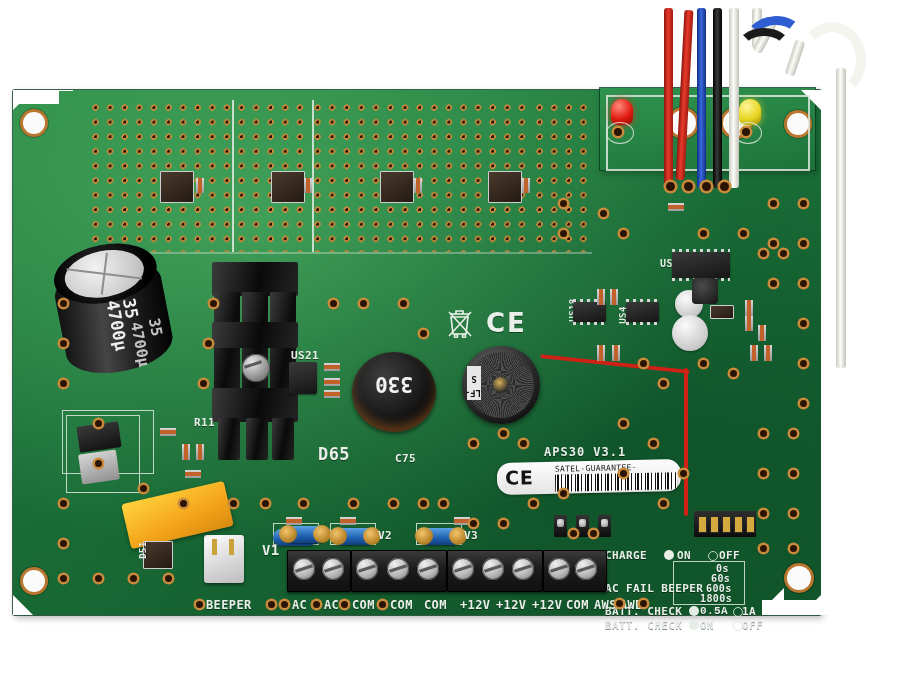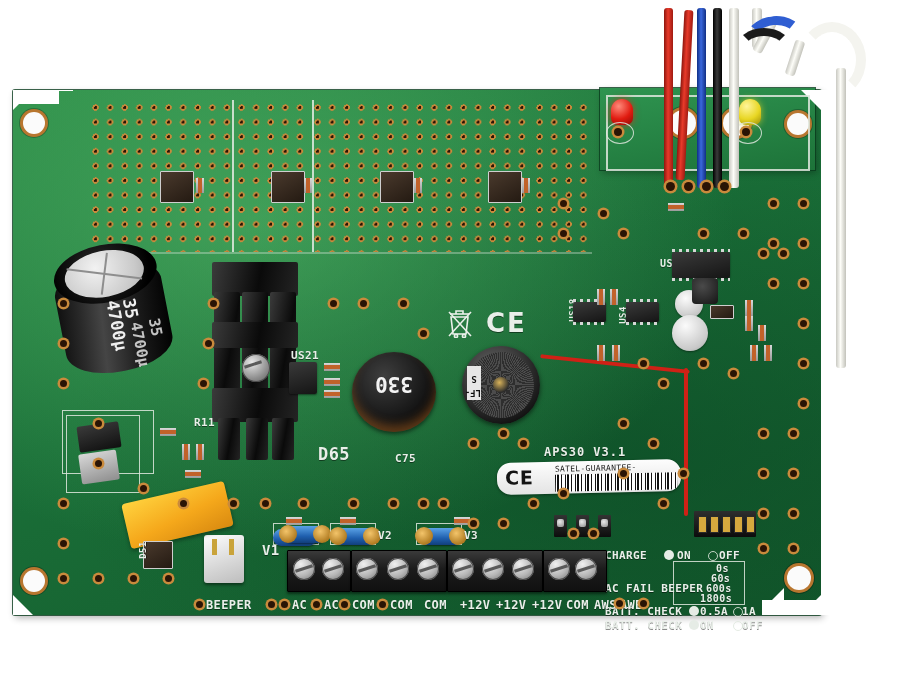--- a/index.html
+++ b/index.html
@@ -383,21 +383,21 @@
   <div class="silk-box" style="left:708px;top:551px;width:8px;height:8px;border-radius:50%;"></div>
 
   <div class="silk" style="left:605px;top:582px;font-size:11px;">AC FAIL BEEPER</div>
   <div class="silk" style="left:716px;top:563px;font-size:10px;">0s</div>
   <div class="silk" style="left:711px;top:573px;font-size:10px;">60s</div>
   <div class="silk" style="left:706px;top:583px;font-size:10px;">600s</div>
   <div class="silk" style="left:700px;top:593px;font-size:10px;">1800s</div>
   <div class="silk-box" style="left:673px;top:561px;width:70px;height:42px;"></div>
 
   <div class="silk" style="left:605px;top:605px;font-size:11px;">BATT. CHECK</div>
-  <div class="silk" style="left:700px;top:605px;font-size:11px;">0.5A</div>
+  <div class="silk" style="left:700px;top:605px;font-size:11px;font-family:Liberation Mono, monospace;">0.5A</div>
   <div class="silk" style="left:742px;top:605px;font-size:11px;">1A</div>
   <div class="pad" style="left:691px;top:608px;width:6px;height:6px;box-shadow:0 0 0 2px #e6ece6;background:#e6ece6;"></div>
   <div class="silk-box" style="left:733px;top:607px;width:8px;height:8px;border-radius:50%;"></div>
 
   <div class="silk" style="left:605px;top:619px;font-size:11px;">BATT. CHECK</div>
   <div class="silk" style="left:700px;top:619px;font-size:11px;">ON</div>
   <div class="silk" style="left:742px;top:619px;font-size:11px;">OFF</div>
   <div class="pad" style="left:691px;top:622px;width:6px;height:6px;box-shadow:0 0 0 2px #e6ece6;background:#e6ece6;"></div>
   <div class="silk-box" style="left:733px;top:621px;width:8px;height:8px;border-radius:50%;"></div>
 

